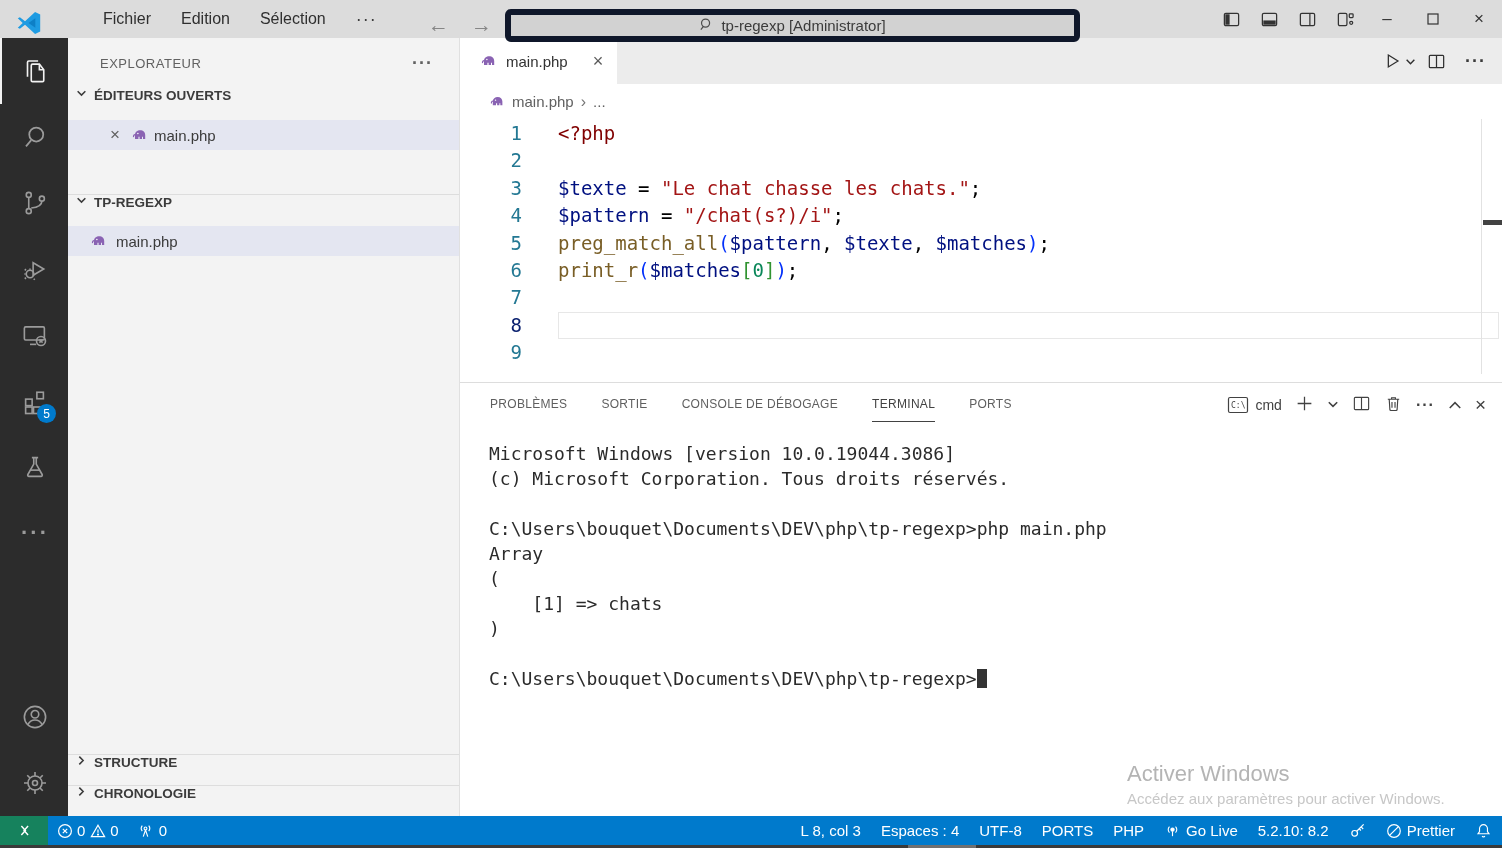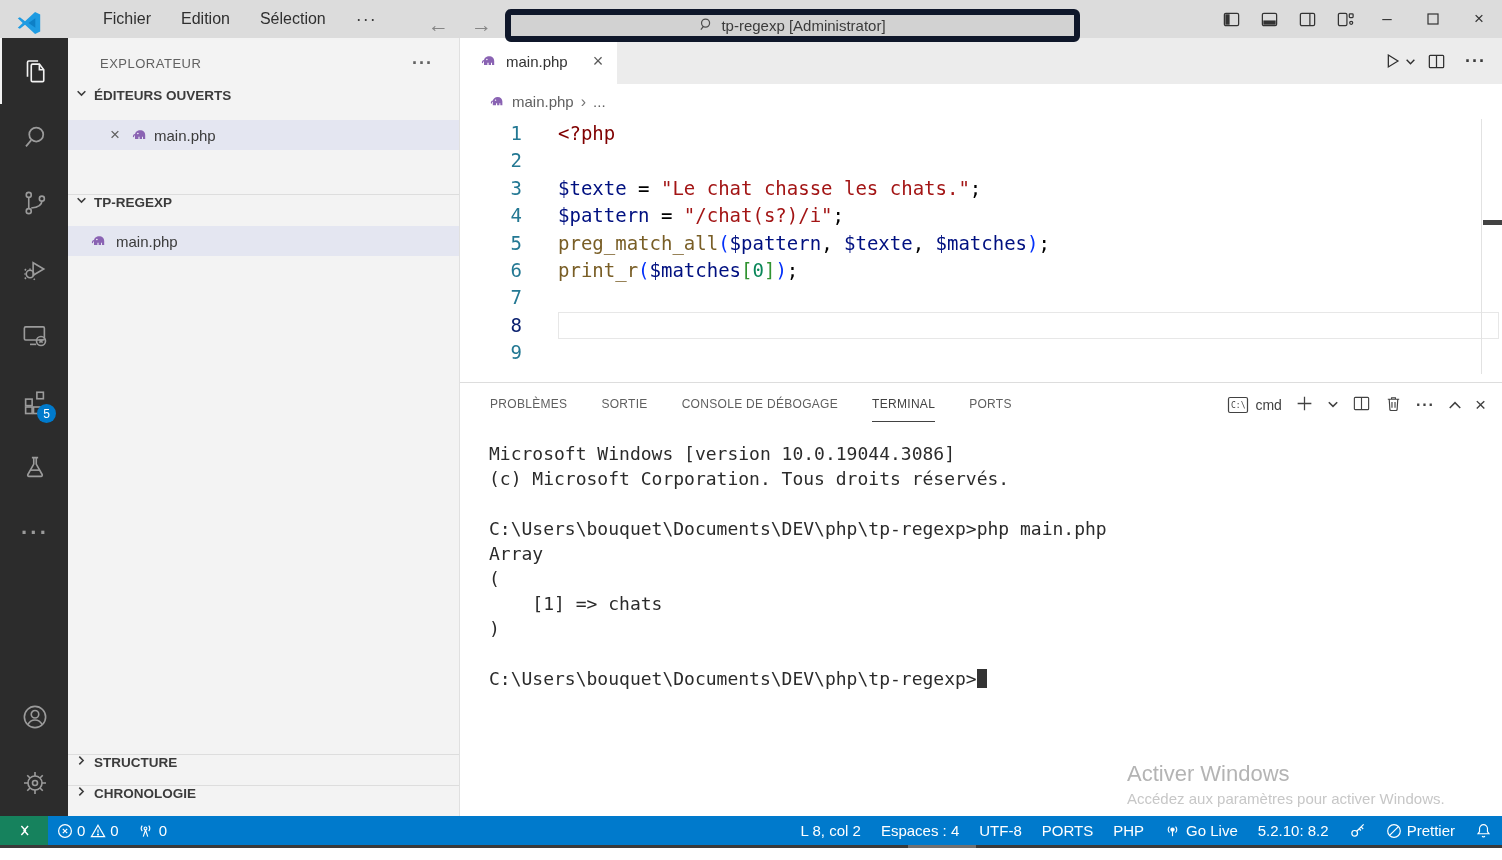--- a/index.html
+++ b/index.html
@@ -462,21 +462,21 @@
     <div class="sb-item">
       <svg viewBox="0 0 18 18" width="17" height="17" fill="none" stroke="#fff" stroke-width="1.2">
           <circle cx="9" cy="6.8" r="1.5"></circle>
           <path d="M9 8.5l-2.4 7M9 8.5l2.4 7"></path>
           <path d="M5.6 9.6a4.6 4.6 0 0 1 0-5.8M12.4 3.8a4.6 4.6 0 0 1 0 5.8"></path>
         </svg>
       <span>0</span>
     </div>
     <div class="sb-right">
       <div class="sb-item">
-          <span>L 8, col 2</span>
+          <span>L 8, col 3</span>
         </div>
       <div class="sb-item">
           <span>Espaces : 4</span>
         </div>
       <div class="sb-item">
           <span>UTF-8</span>
         </div>
       <div class="sb-item">
           <span>PORTS</span>
         </div>

